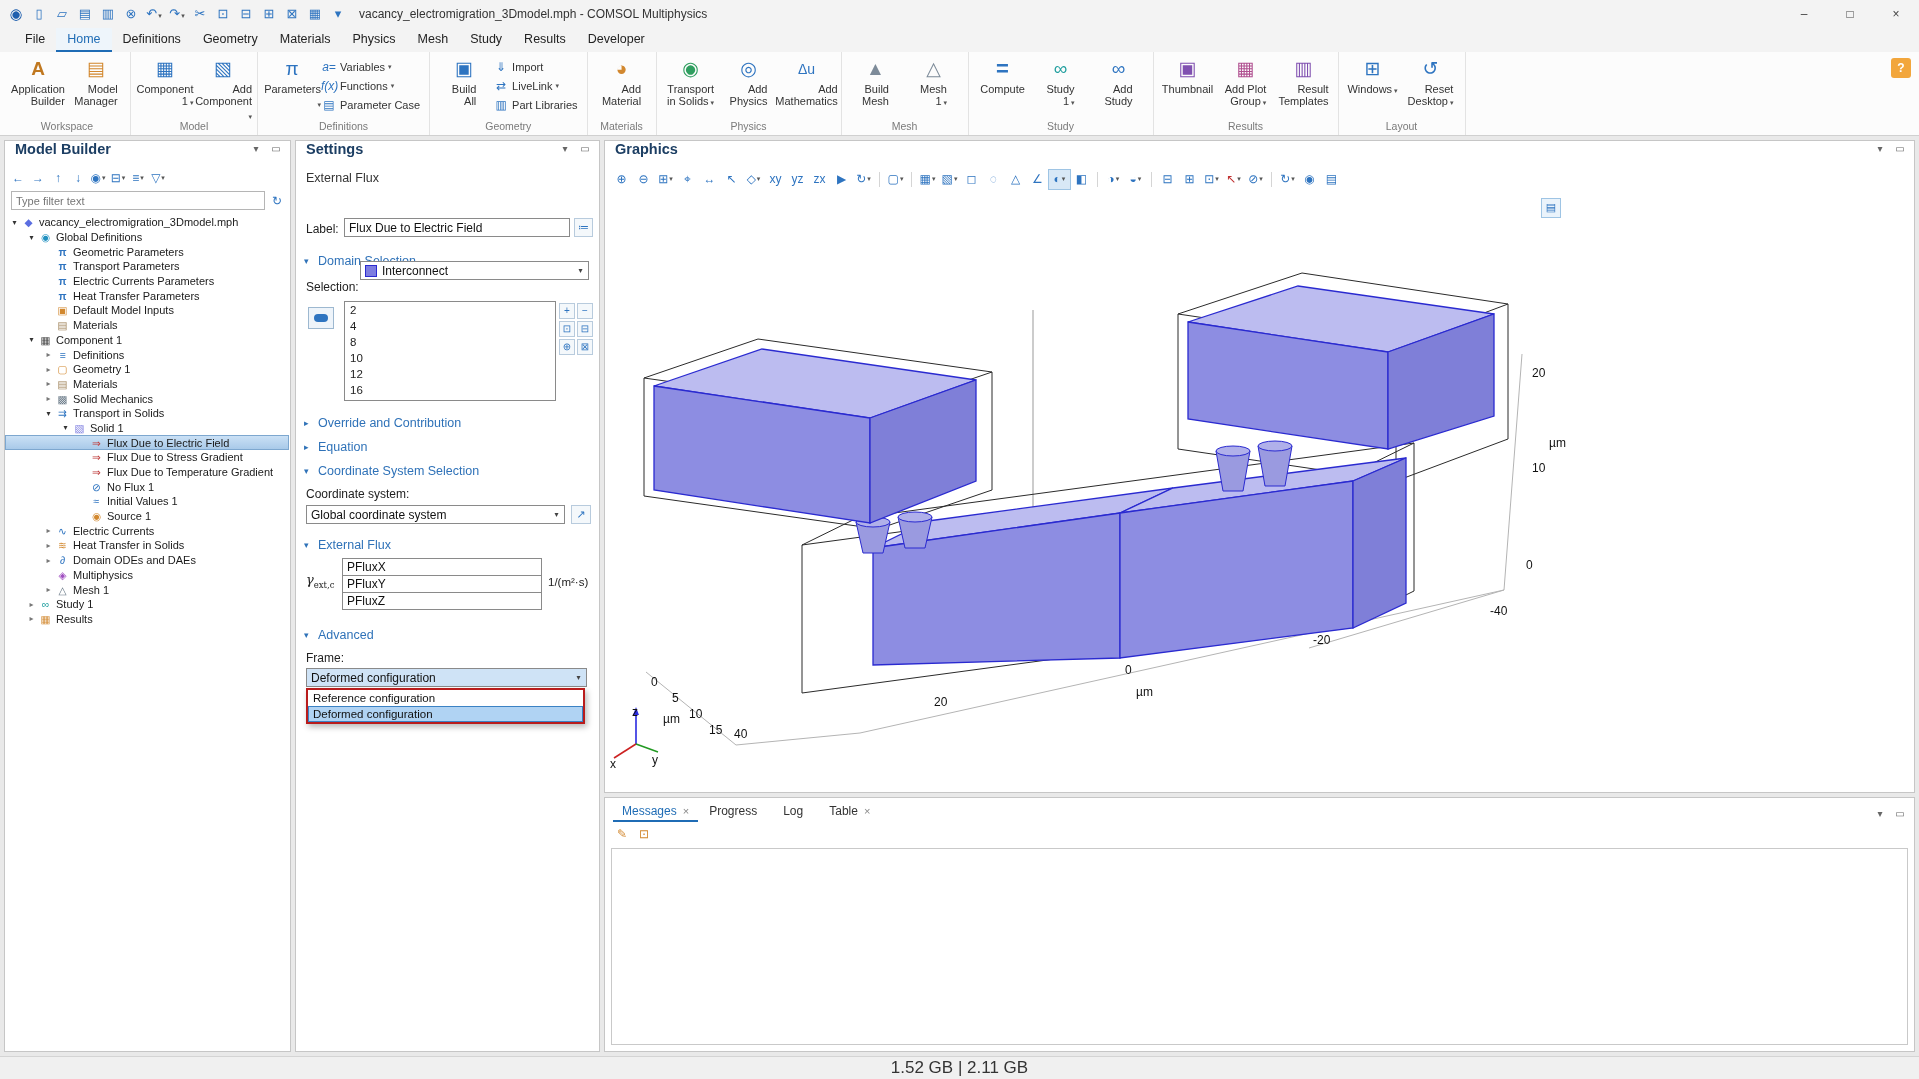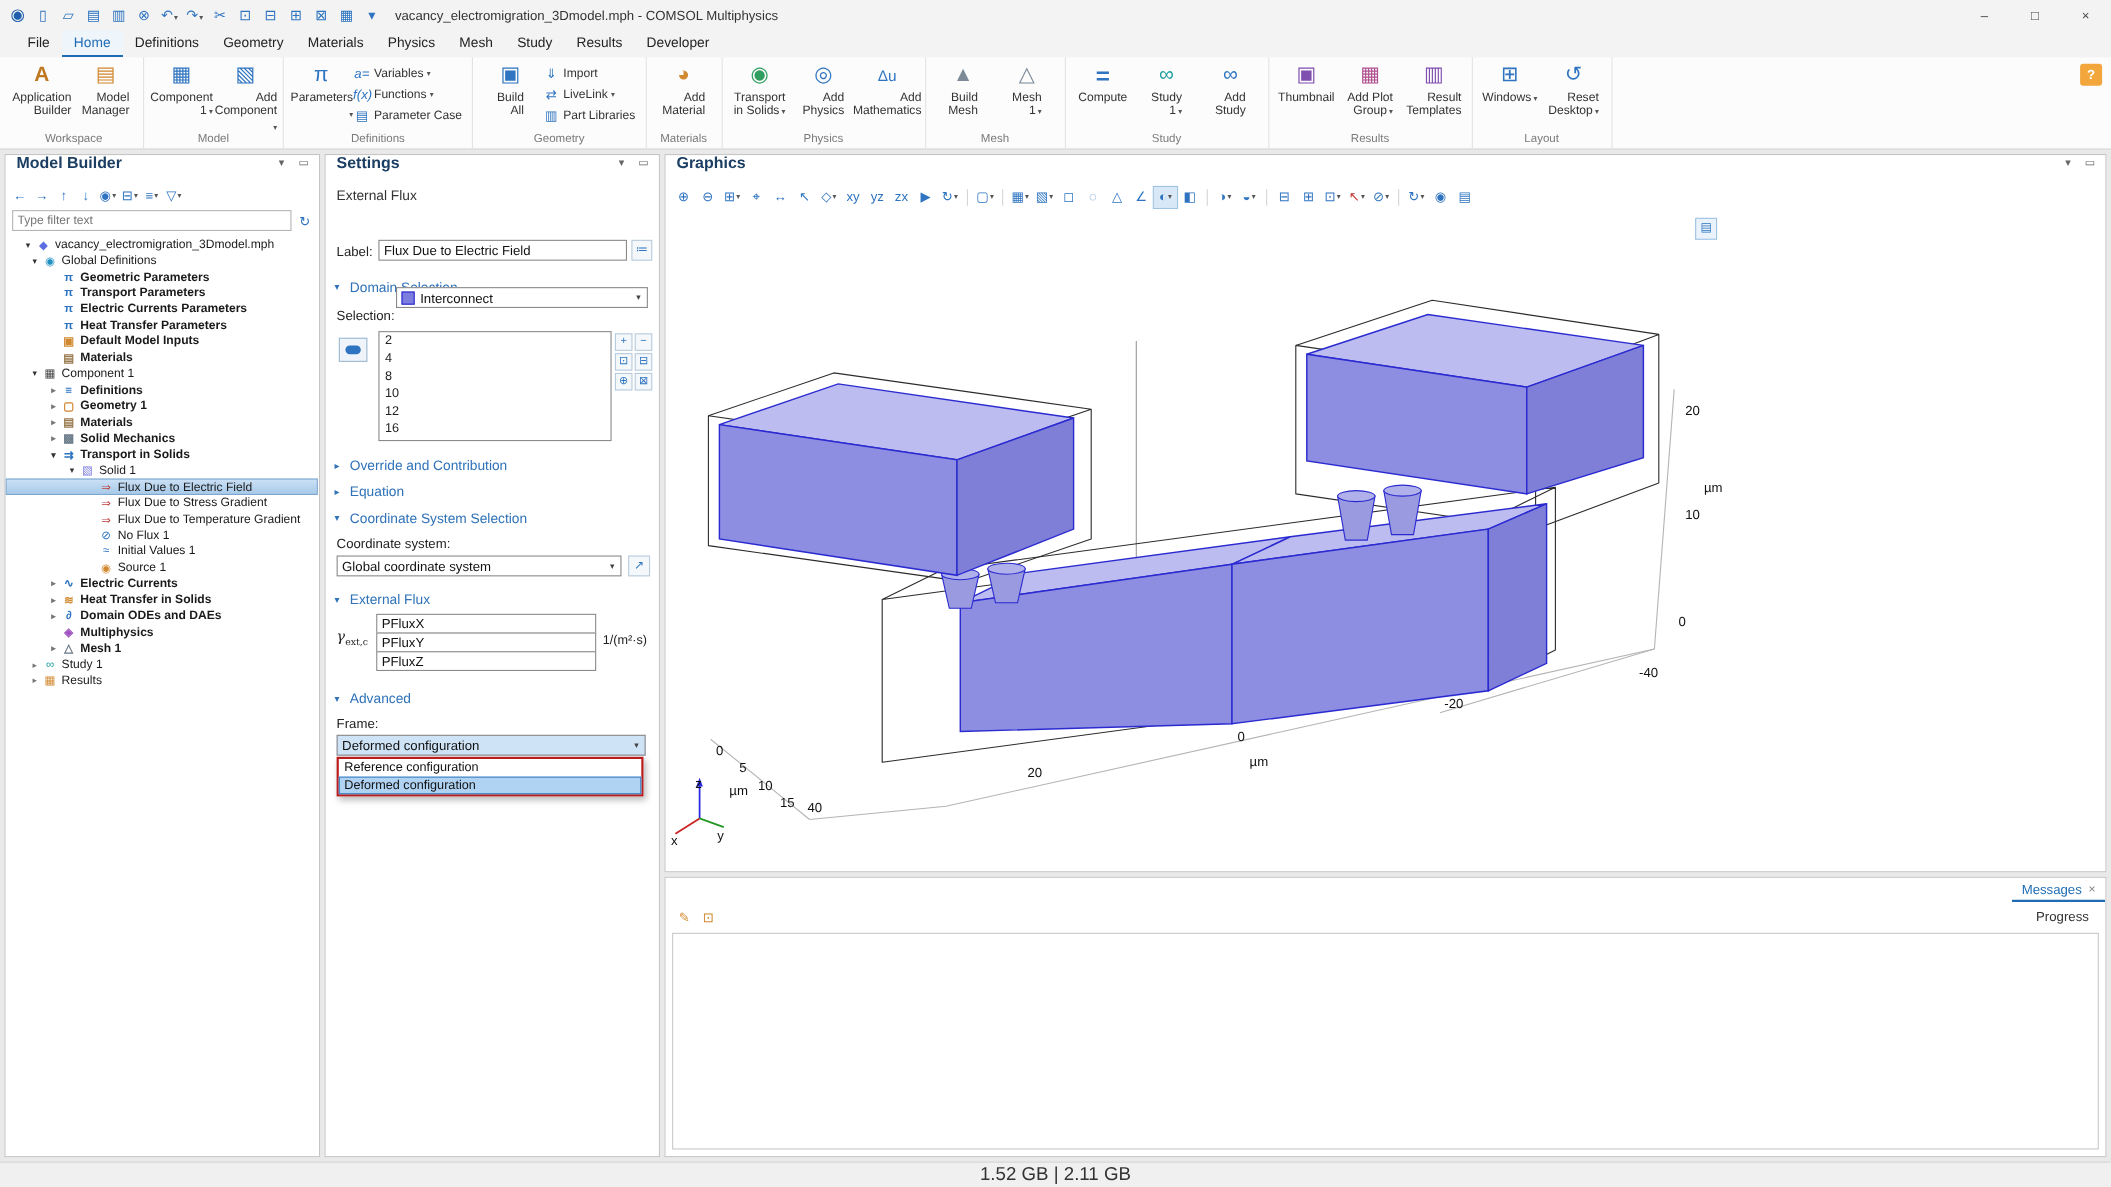--- a/index.html
+++ b/index.html
@@ -60,23 +60,23 @@
 
   
   .mb-toolbar{height:22px;display:flex;align-items:center;padding:0 4px;gap:2px;}
   .tbtn{height:18px;min-width:18px;display:flex;align-items:center;justify-content:center;color:#2e74c0;font-size:12px;}
   .tbtn[data-caret="true"]::after{content:"▾";font-size:7px;color:#555;margin-left:1px;}
   .mb-filter{margin:2px 4px 2px 6px;display:flex;align-items:center;gap:3px;}
   .filter-input{flex:1;height:17px;border:1px solid #b5b5b5;font-size:11px;padding:0 4px;color:#444;font-family:"Liberation Sans",sans-serif;}
   .tree{position:absolute;top:74px;left:0;right:1px;bottom:1px;overflow:hidden;font-size:11px;}
   .trow{height:14.7px;display:flex;align-items:center;white-space:nowrap;}
   .trow[data-selected="true"]{background:linear-gradient(#cde2f6,#a6c8e8);outline:1px solid #7da7cf;outline-offset:-1px;}
-  .trow[data-level="0"]{padding-left:14px;}
+  .trow[data-level="0"]{padding-left:3px;}
   .trow[data-level="1"]{padding-left:20px;}
-  .trow[data-level="2"]{padding-left:37px;font-weight:bold;}
+  .trow[data-level="2"]{padding-left:37px;}
   .trow[data-level="3"]{padding-left:54px;}
   .trow[data-level="4"]{padding-left:71px;}
   .arrow{width:13px;flex:none;text-align:center;font-size:8px;}
   .arrow[data-arrow="down"]::before{content:"▾";color:#333;}
   .arrow[data-arrow="right"]::before{content:"▸";color:#777;}
   .ticon{width:15px;flex:none;text-align:center;font-size:10.5px;margin-right:3px;}
   .tlabel{color:#1a1a1a;}
   .ticon[data-icon="model-file-icon"]::before{content:"◆";color:#5b6ee1;}
   .ticon[data-icon="globe-icon"]::before{content:"◉";color:#2090c0;}
   .ticon[data-icon="parameters-icon"]::before{content:"π";color:#2e74c0;font-weight:bold;}
@@ -138,21 +138,21 @@
   .gbtn[data-caret="true"]::after{content:"▾";font-size:7px;color:#555;margin-left:1px;}
   .gbtn[data-active="true"]{background:#d8e8f6;outline:1px solid #9ec4e4;}
   .gbtn[data-accent="red"]{color:#c03030;}
   .gsep{width:1px;height:15px;background:#d5d5d5;margin:0 4px;}
   .canvas{position:absolute;top:51px;left:1px;right:1px;bottom:1px;background:#fff;}
   .canvas svg{display:block;}
   .gfx-corner-btn{position:absolute;left:935px;top:6px;width:18px;height:18px;border:1px solid #9ec4e4;background:#eaf3fb;color:#2e74c0;font-size:11px;line-height:16px;text-align:center;}
   svg text{font-size:12px;fill:#111;font-family:"Liberation Sans",sans-serif;}
 
   
-  .mtabs{height:24px;display:flex;align-items:flex-end;padding-left:8px;gap:2px;flex-direction:column;}
+  .mtabs{height:24px;display:flex;align-items:flex-end;padding-left:8px;gap:2px;}
   .mtab{padding:0 9px;height:23px;line-height:22px;font-size:12px;color:#333;display:flex;gap:6px;align-items:center;}
   .mtab[data-active="true"]{color:#1f6cb5;box-shadow:inset 0 -2px 0 #1f6cb5;}
   .tab-close{color:#888;font-size:11px;}
   .msg-toolbar{height:20px;display:flex;gap:4px;padding:2px 0 0 8px;align-items:center;}
   .msg-clear{color:#d2882f;}
   .msg-content{position:absolute;top:50px;left:6px;right:6px;bottom:6px;border:1px solid #c9c9c9;background:#fff;}
 
   
   .statusbar{position:absolute;left:0;top:1056px;width:1919px;height:23px;background:#f0f0f0;border-top:1px solid #d4d4d4;text-align:center;line-height:22px;font-size:17px;color:#333;box-sizing:border-box;}
 </style>

